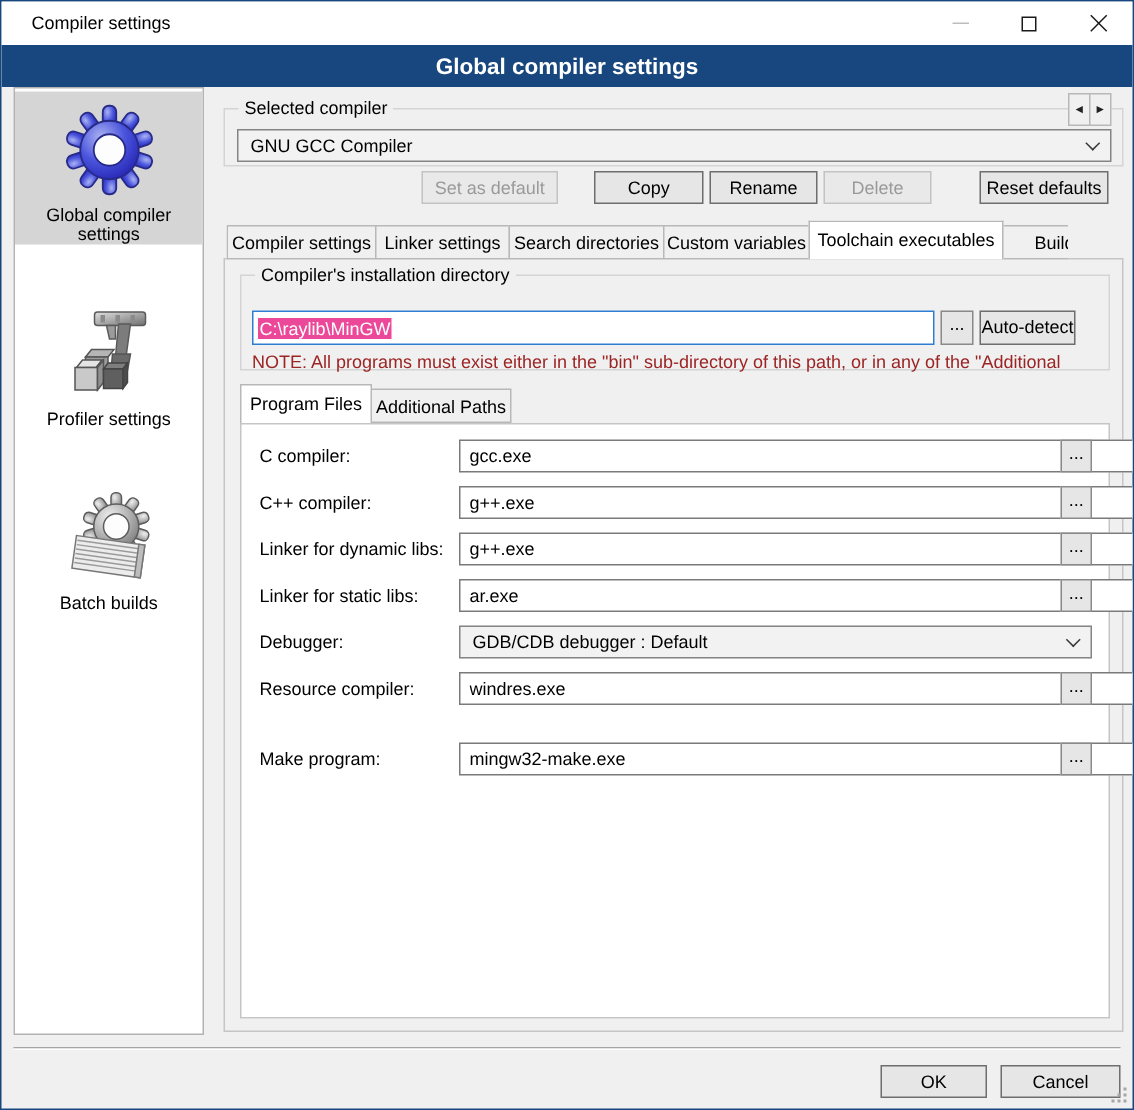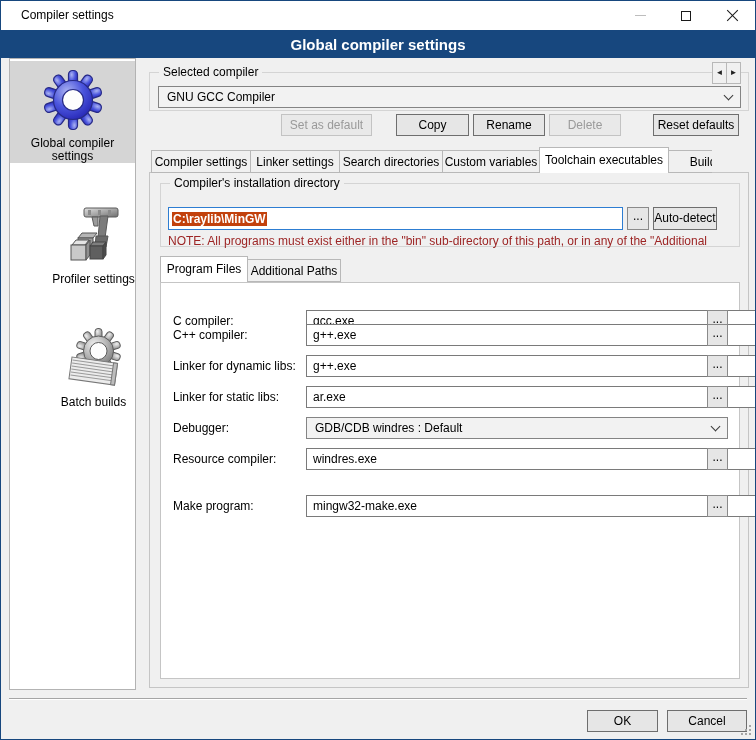--- a/index.html
+++ b/index.html
@@ -26,21 +26,21 @@
   .header { position:absolute; top:29px; left:0; right:0; height:28px; background:#17477e;
             color:#fff; font-weight:bold; font-size:15px; display:flex; align-items:center;
             justify-content:center; }
 
   
   .sidebar { position:absolute; left:8px; top:57px; width:127px; height:632px; background:#fff;
              border:1px solid #b3b3b3; }
   .sb-item { width:100%; display:flex; flex-direction:column; align-items:center; text-align:center;
              padding-top:7px; }
   .sb-item.selected { background:#d5d5d5; height:102px; margin-top:2px; }
-  .sb-item + .sb-item { margin-top:34px;margin-left:21px; }
+  .sb-item + .sb-item { margin-top:34px; }
   .sb-icon { width:64px; height:64px; }
   .sb-label { margin-top:5px; line-height:13px; font-size:12px; }
 
   
   .main { position:absolute; left:148px; top:57px; width:600px; height:632px; }
 
   .group { position:absolute; border:1px solid #d4d4d4; }
   .legend { position:absolute; top:-8px; left:9px; background:#f0f0f0; padding:0 4px; line-height:14px; }
 
   .group-compiler { left:0; top:14px; width:600px; height:39px; }
@@ -258,28 +258,28 @@
         <div class="btn" style="left: 504px; width: 86px;">Reset defaults</div>
       </div>
 
     <div class="panel">
 
       <div class="group group-dir">
         <span class="legend">Compiler's installation directory</span>
       </div>
 
       <div class="dirbox">
-        <span class="sel-text" style="background: #c2410c; color: rgb(255, 255, 255); font-weight: bold;">C:\raylib\MinGW</span>
+        <span class="sel-text" style="background: #ec4899; color: rgb(255, 255, 255);">C:\raylib\MinGW</span>
       </div>
       <div class="browse-sm dir-browse">...</div>
       <div class="autodetect">Auto-detect</div>
       <div class="note" style="color: rgb(156, 36, 36);">NOTE: All programs must exist either in the "bin" sub-directory of this path, or in any of the "Additional</div>
 
       <div class="inner-page">
-          <div class="field-row" style="top: 10px; margin-top: 17px;">
+          <div class="field-row" style="top: 10px;">
     <div class="row-label">C compiler:</div>
   <input class="field-input" value="gcc.exe" style="">
             <div class="browse-btn">...</div>
           </div>
           <div class="field-row" style="top: 41px;">
     <div class="row-label">C++ compiler:</div>
   <input class="field-input" value="g++.exe" style="">
             <div class="browse-btn">...</div>
           </div>
           <div class="field-row" style="top: 72px;">
@@ -288,21 +288,21 @@
             <div class="browse-btn">...</div>
           </div>
           <div class="field-row" style="top: 103px;">
     <div class="row-label">Linker for static libs:</div>
   <input class="field-input" value="ar.exe" style="">
             <div class="browse-btn">...</div>
           </div>
           <div class="field-row" style="top: 134px;">
     <div class="row-label">Debugger:</div>
   <div class="combo row-combo">
-    <span class="combo-text">GDB/CDB windres : Default</span>
+    <span class="combo-text">GDB/CDB debugger : Default</span>
     <span class="chev"></span>
   </div>
           </div>
           <div class="field-row" style="top: 165px;">
     <div class="row-label">Resource compiler:</div>
   <input class="field-input" value="windres.exe" style="">
             <div class="browse-btn">...</div>
           </div>
           <div class="field-row" style="top: 212px; padding-left: 36px;">
     <div class="row-label">Make program:</div>

